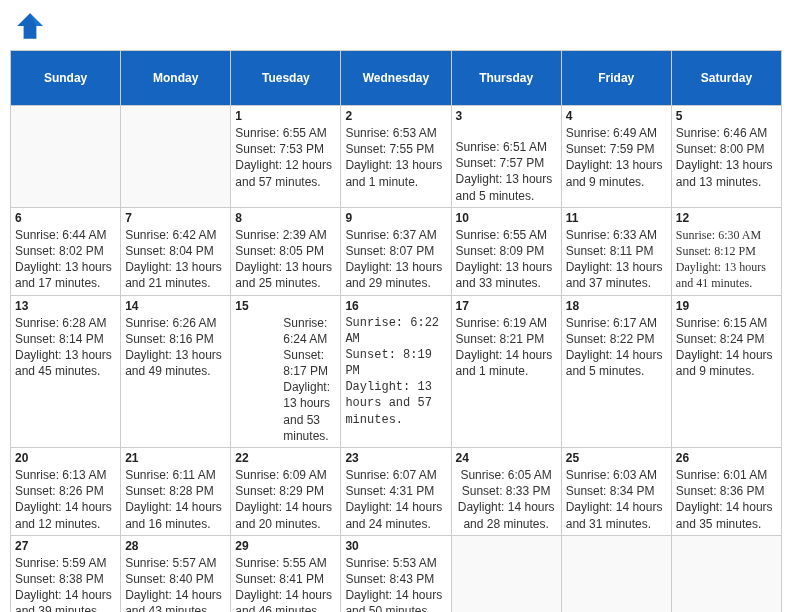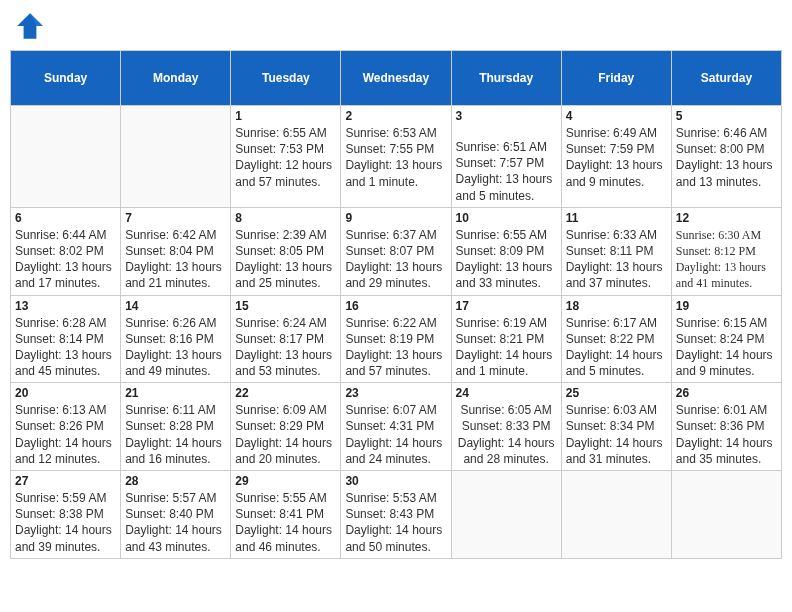--- a/index.html
+++ b/index.html
@@ -200,27 +200,27 @@
 Daylight: 13 hours and 45 minutes.</div>
         </td>
         <td>
           <div class="day-number">14</div>
           <div class="day-info" style="white-space: pre-line;">Sunrise: 6:26 AM
 Sunset: 8:16 PM
 Daylight: 13 hours and 49 minutes.</div>
         </td>
         <td>
           <div class="day-number">15</div>
-          <div class="day-info" style="white-space: pre-line;">Sunrise: 6:24 AM
+          <div class="day-info" style="white-space: pre-line; margin-left: 48px;">Sunrise: 6:24 AM
 Sunset: 8:17 PM
 Daylight: 13 hours and 53 minutes.</div>
         </td>
         <td>
           <div class="day-number">16</div>
-          <div class="day-info" style="white-space: pre-line;">Sunrise: 6:22 AM
+          <div class="day-info" style="white-space: pre-line; font-family: Liberation Mono, monospace;">Sunrise: 6:22 AM
 Sunset: 8:19 PM
 Daylight: 13 hours and 57 minutes.</div>
         </td>
         <td>
           <div class="day-number">17</div>
           <div class="day-info" style="white-space: pre-line;">Sunrise: 6:19 AM
 Sunset: 8:21 PM
 Daylight: 14 hours and 1 minute.</div>
         </td>
         <td>

